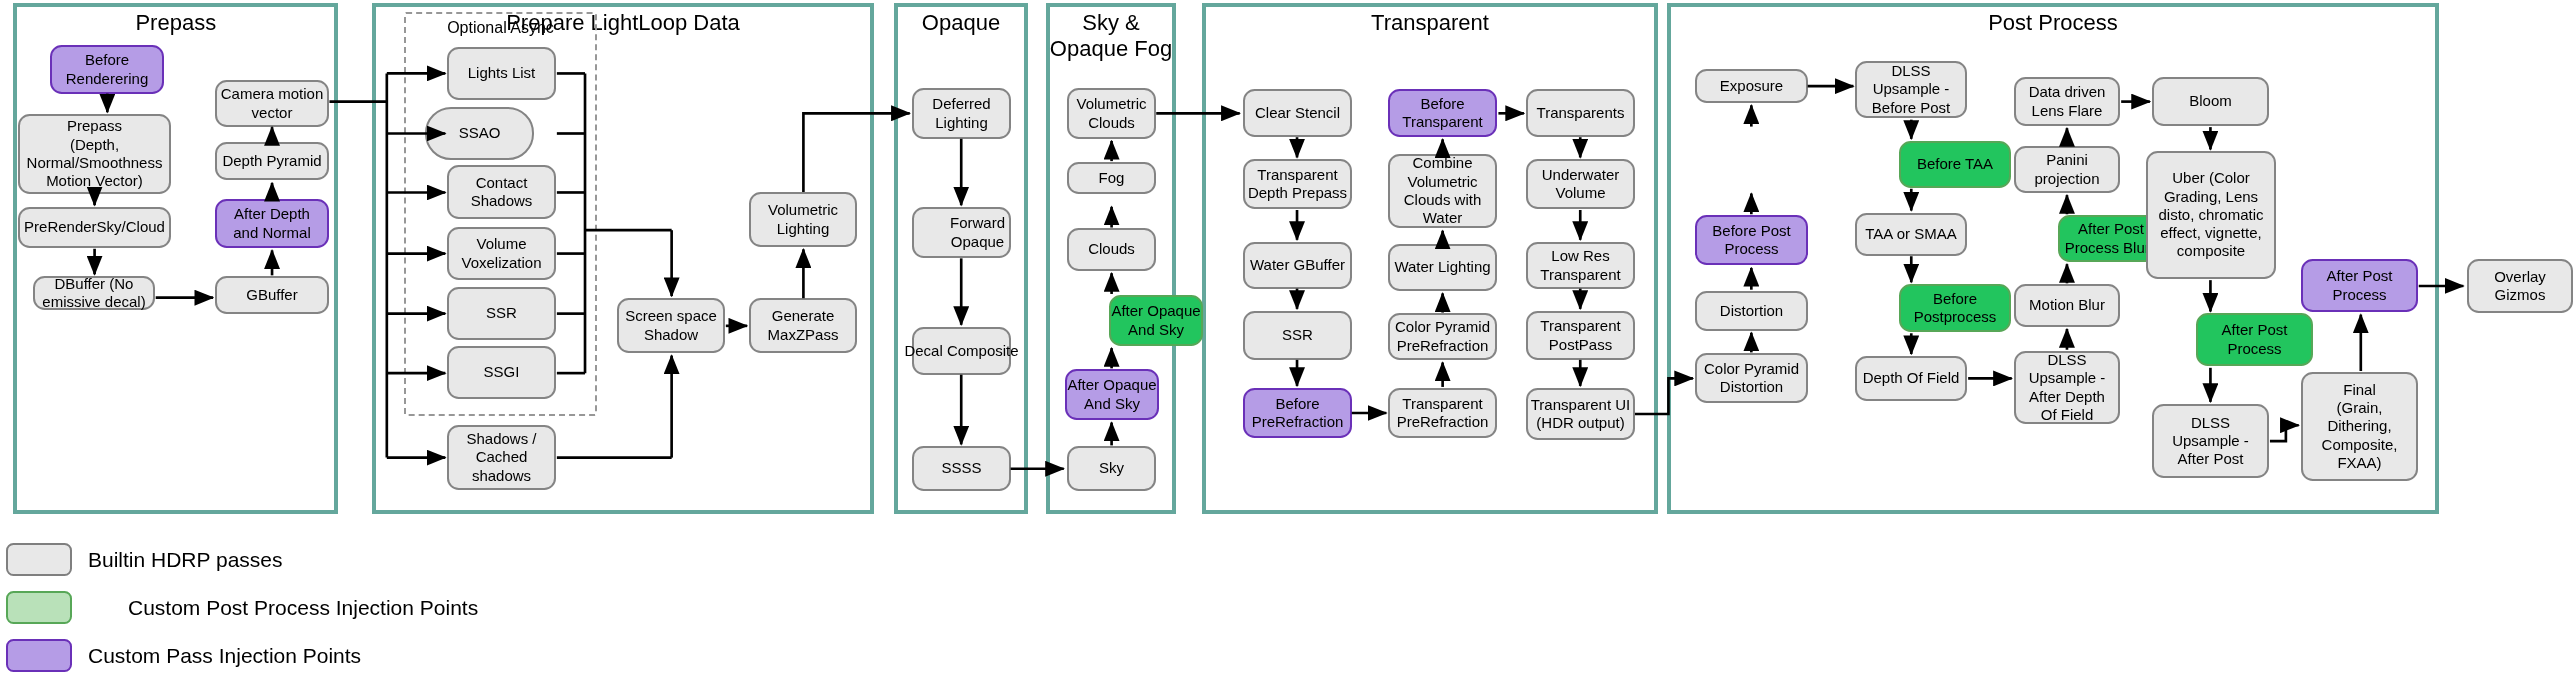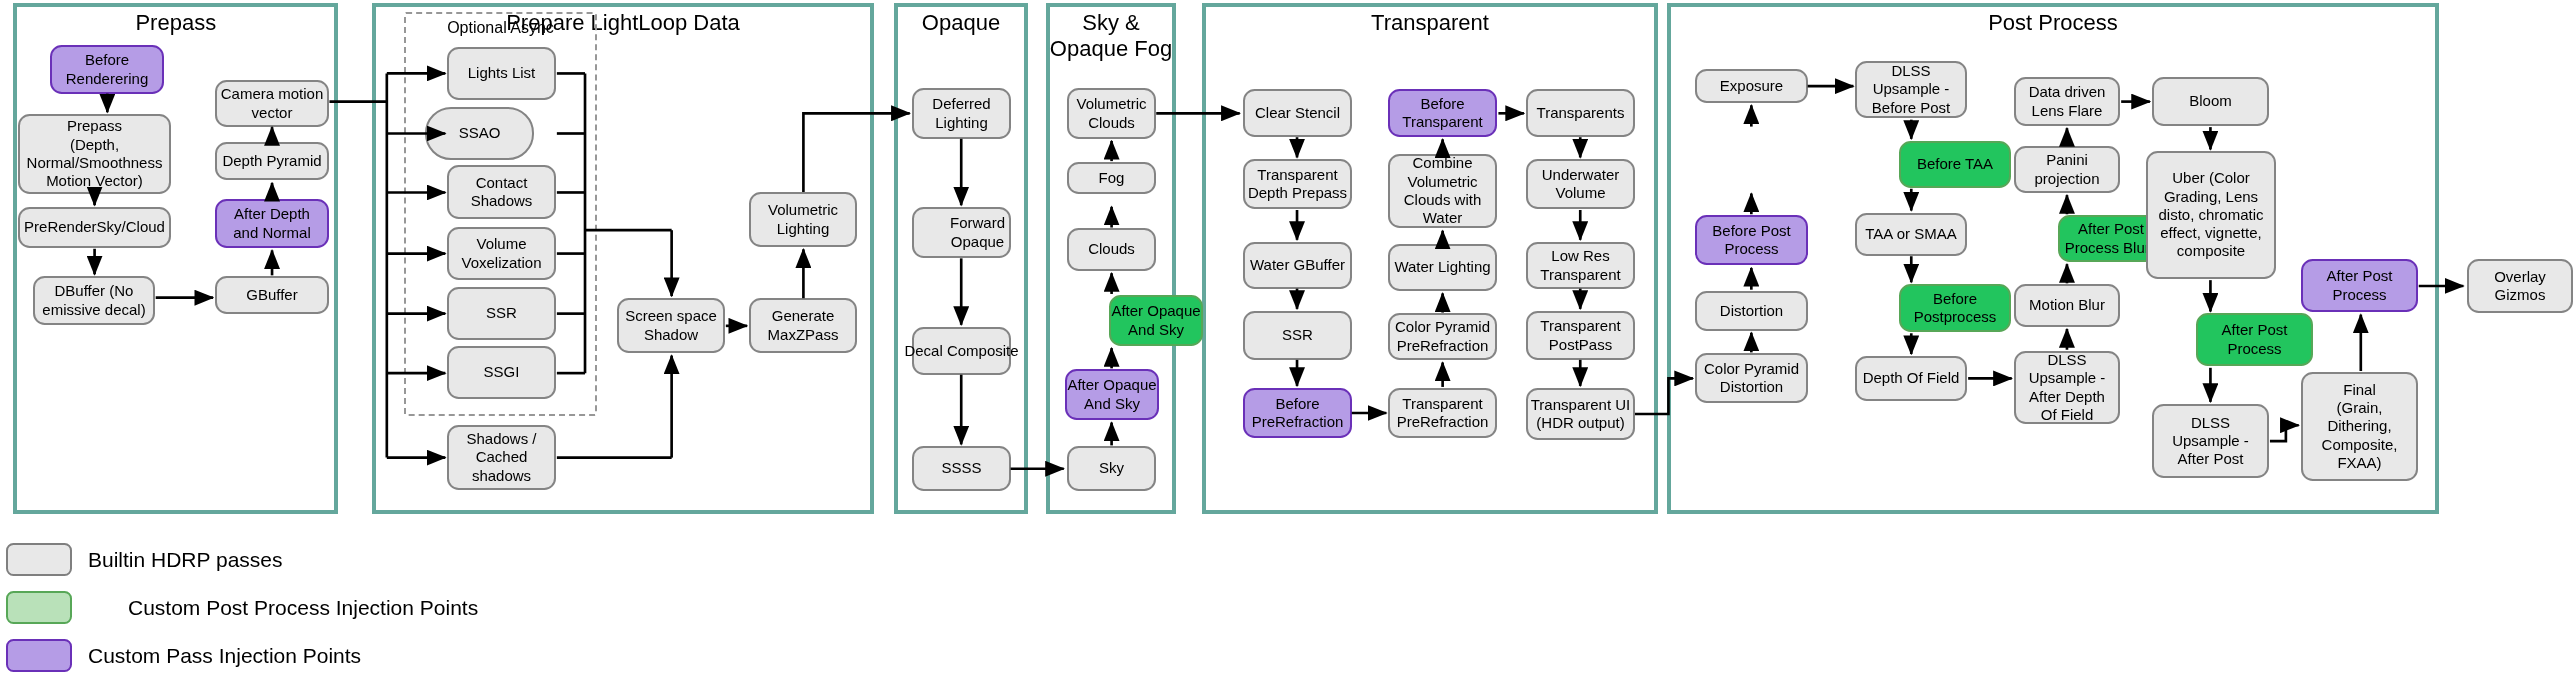--- a/index.html
+++ b/index.html
@@ -45,21 +45,21 @@
   <div class="dashed-box" style="left:404px;top:11.7px;width:193px;height:404px;"></div>
   <div class="dash-label" style="left:404px;top:19px;width:193px;">Optional Async</div>
 
   <div class="node purple" style="left:50px;top:45px;width:114px;height:49px;">Before
 Renderering</div>
   <div class="node" style="left:18px;top:114px;width:153px;height:80px;">Prepass
 (Depth,
 Normal/Smoothness
 Motion Vector)</div>
   <div class="node" style="left:18px;top:207px;width:153px;height:41px;">PreRenderSky/Cloud</div>
-  <div class="node" style="left:33px;top:276px;width:122px;height:49px;">DBuffer (No
+  <div class="node" style="left:33px;top:276px;width:122px;height:34px;">DBuffer (No
 emissive decal)</div>
   <div class="node" style="left:215px;top:80px;width:114px;height:47px;">Camera motion
 vector</div>
   <div class="node" style="left:215px;top:142px;width:114px;height:38px;">Depth Pyramid</div>
   <div class="node purple" style="left:215px;top:199px;width:114px;height:49px;">After Depth
 and Normal</div>
   <div class="node" style="left:215px;top:276px;width:114px;height:38px;">GBuffer</div>
 
   <div class="node" style="left:447px;top:47px;width:109px;height:53px;">Lights List</div>
   <div class="node" style="left:425px;top:107px;width:109px;height:53px;border-radius:26px;">SSAO</div>

